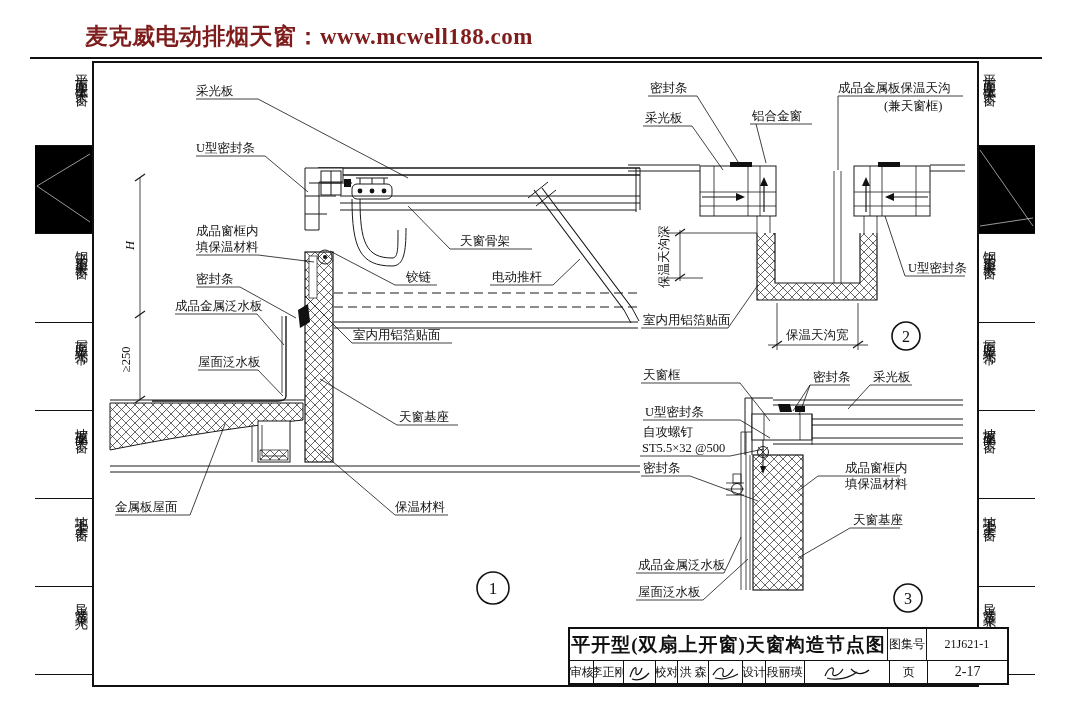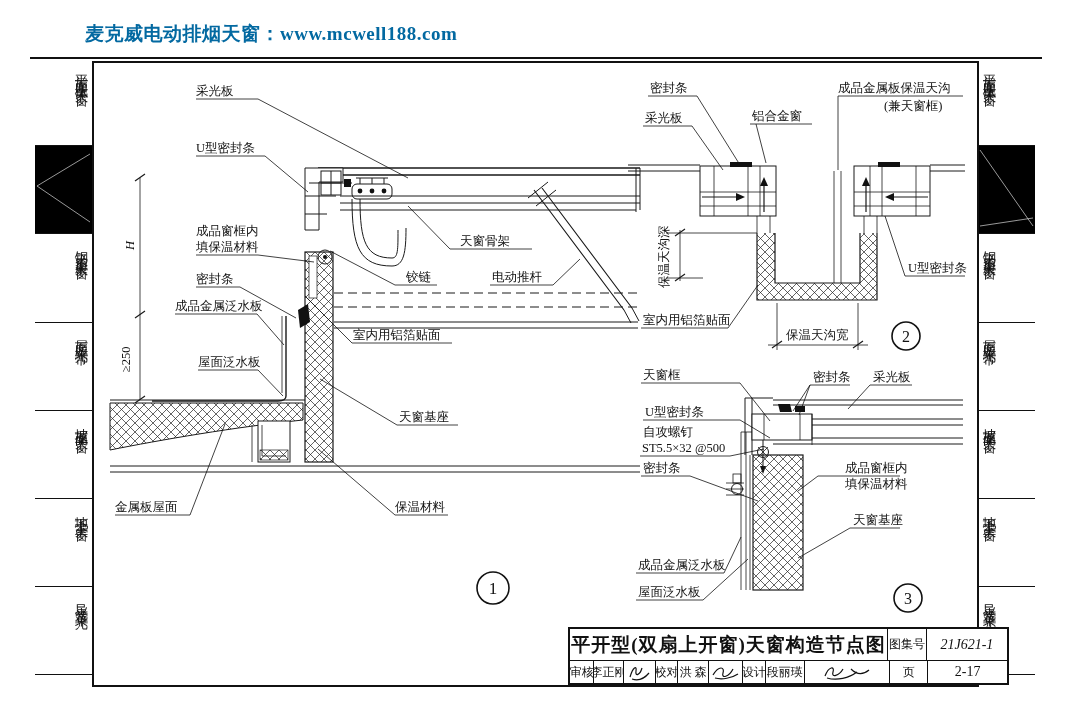--- a/index.html
+++ b/index.html
@@ -1,18 +1,18 @@
 <!DOCTYPE html>
 <html><head>
 <meta charset="utf-8">
 <style>
   html,body{margin:0;padding:0;background:#ffffff;}
   .page{position:relative;width:1073px;height:705px;background:#fff;overflow:hidden;
         font-family:"Liberation Serif","DejaVu Serif",serif;}
-  .hdr{position:absolute;top:21px;font-size:19px;font-weight:600;letter-spacing:.5px;color:#0369a1;white-space:nowrap;}
+  .hdr{position:absolute;top:21px;font-size:23px;font-weight:600;letter-spacing:.5px;color:#7f1d1d;white-space:nowrap;}
   .hdr-left{left:85px;}
   .hdr-right{left:593px;}
   .top-rule{position:absolute;left:30px;top:57px;width:1012px;height:2px;background:#111;}
   .frame{position:absolute;left:92px;top:61px;width:883px;height:622px;border:2.5px solid #111;background:#fff;}
   .sidebar{position:absolute;top:58px;width:57px;height:625px;}
   .sb-left{left:35px;}
   .sb-right{left:978px;}
   .tab{position:relative;height:88.2px;border-bottom:1.5px solid #111;box-sizing:border-box;}
   .tab-label{position:absolute;top:6px;writing-mode:vertical-rl;text-orientation:upright;
              font-size:13.5px;letter-spacing:3px;color:#111;line-height:14px;}
@@ -27,21 +27,21 @@
   .tblock{position:absolute;left:568px;top:627px;width:441px;height:58px;border:2px solid #111;box-sizing:border-box;
           display:flex;flex-direction:column;background:#fff;}
   .trow{display:flex;box-sizing:border-box;}
   .trow1{height:33px;border-bottom:1.5px solid #111;}
   .trow2{flex:1;}
   .tcell{box-sizing:border-box;border-right:1px solid #111;display:flex;align-items:center;justify-content:center;
          font-size:12px;color:#111;white-space:nowrap;overflow:hidden;}
   .tcell:last-child{border-right:none;}
   .ttitle{width:321px;font-size:19px;font-weight:700;letter-spacing:1px;}
   .tatlas-l{width:39px;}
-  .tatlas-v{width:81px;font-size:14px;font-style:italic;}
+  .tatlas-v{width:81px;font-size:12px;}
   svg text{font-family:"Liberation Serif","DejaVu Serif",serif;fill:#111;}
   .drawing{position:absolute;left:0;top:0;}
 </style>
 </head>
 <body>
 
 <div class="page">
 
   <div class="hdr hdr-left">麦克威电动排烟天窗：www.mcwell188.com</div>
   <div class="top-rule"></div>

